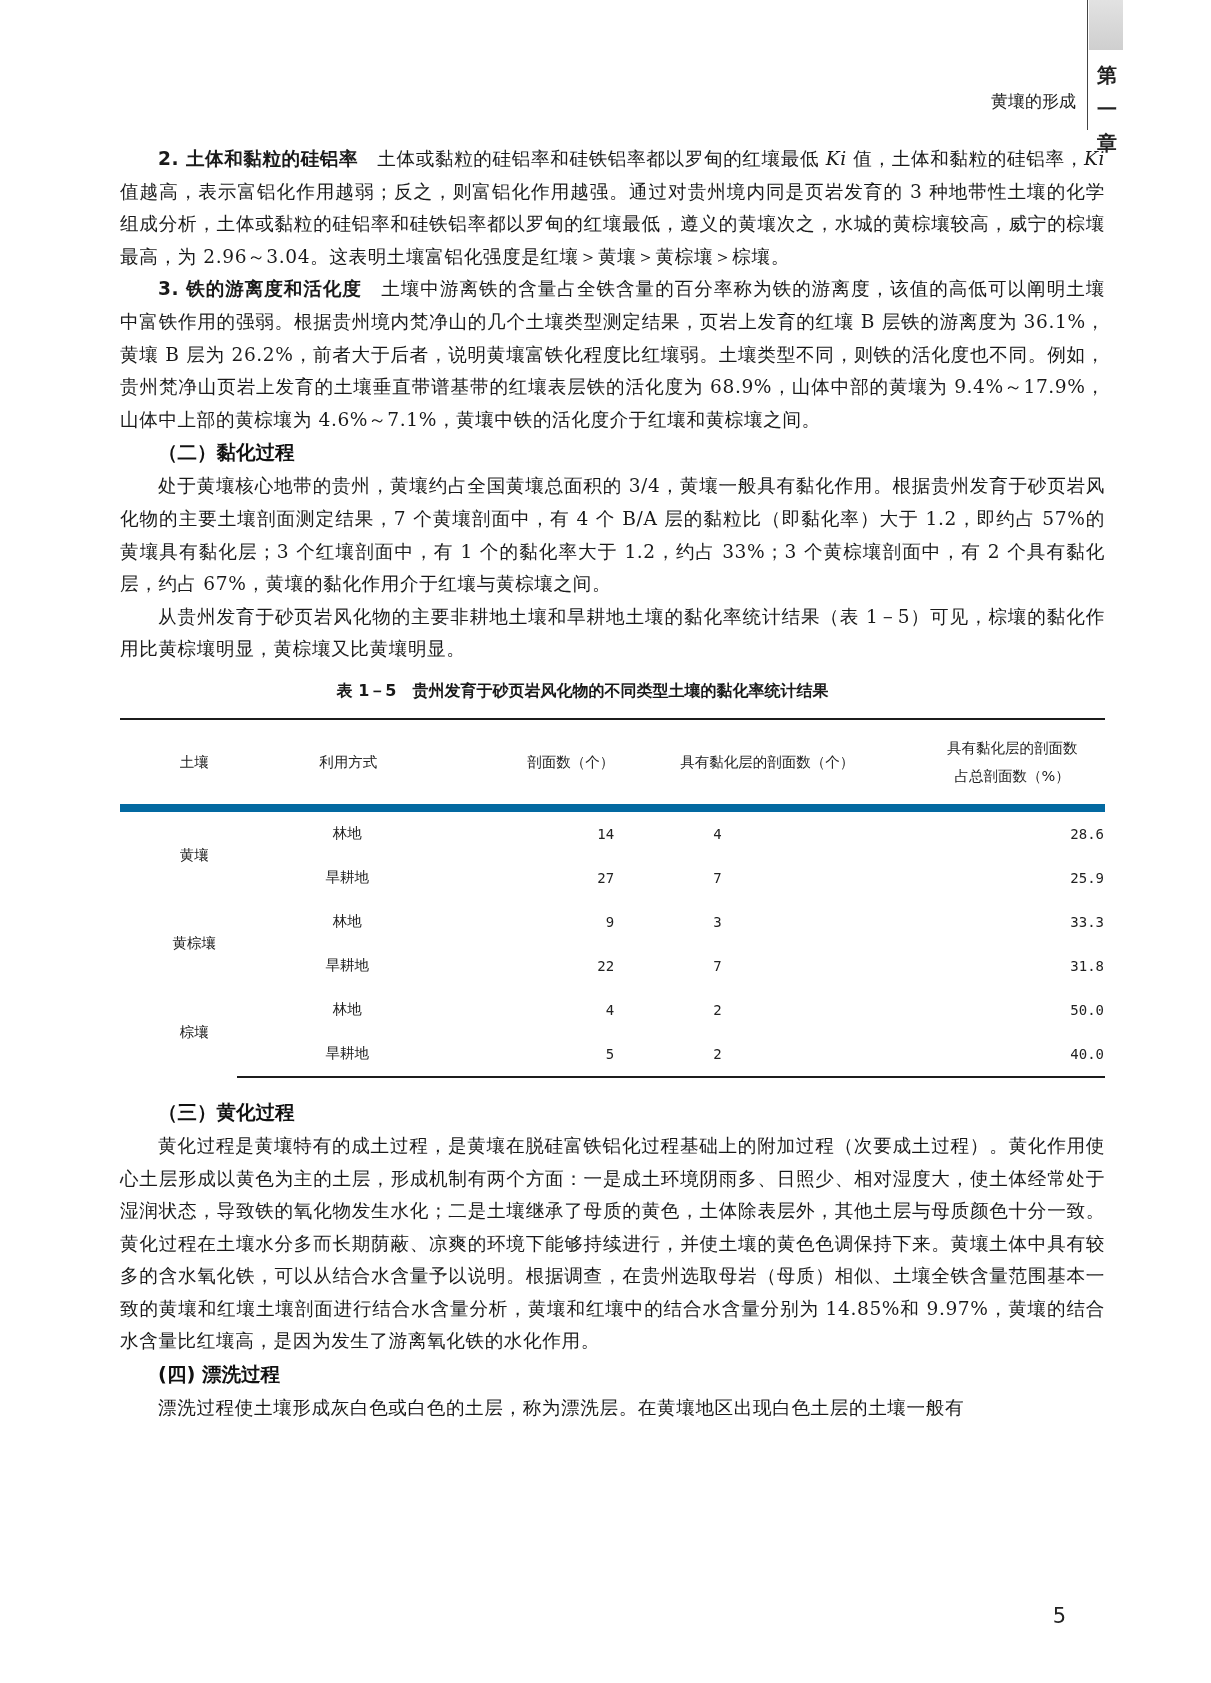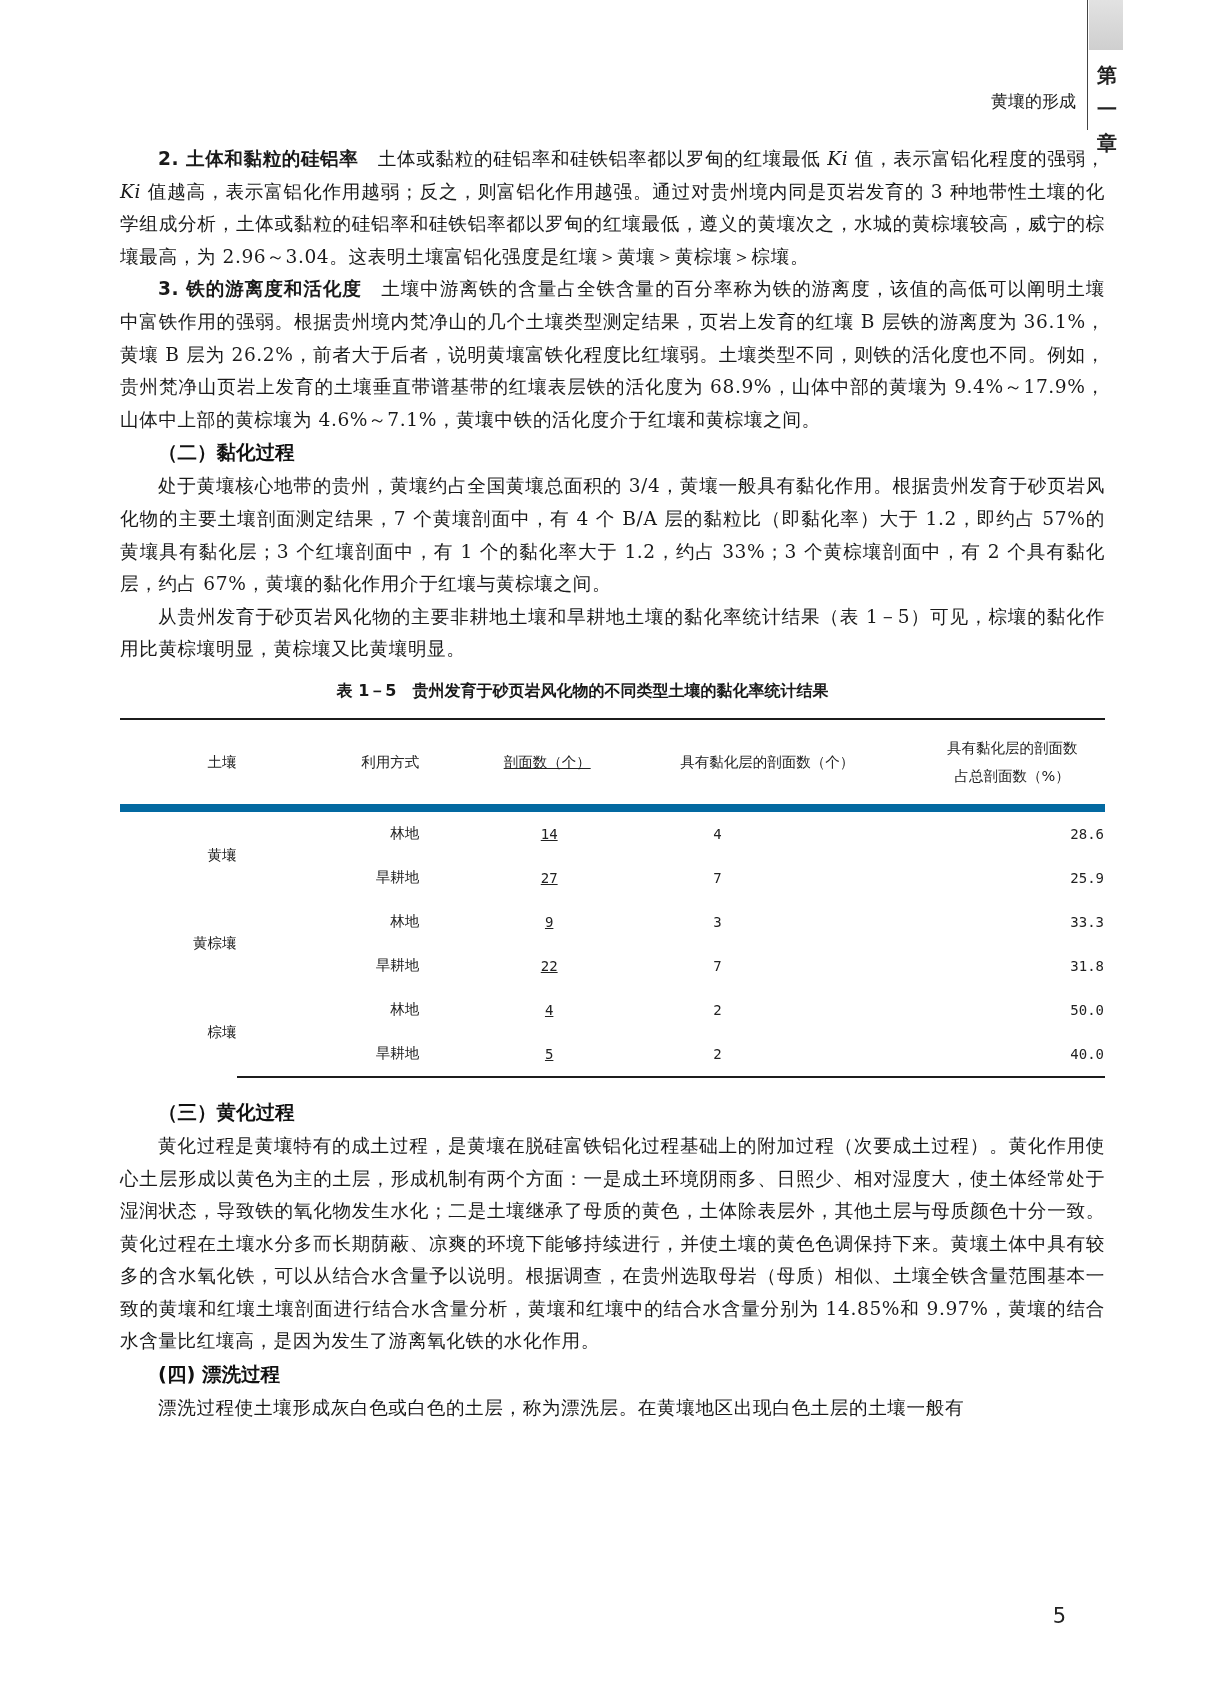--- a/index.html
+++ b/index.html
@@ -53,23 +53,23 @@
     table.soil {
       width: 100%; border-collapse: collapse;
       font-family: "DejaVu Sans", sans-serif; font-size: 14.5px; color: #222;
     }
     table.soil thead th {
       font-weight: normal; height: 82px; vertical-align: middle; line-height: 28px;
       border-top: 2.5px solid #1c1c1c; border-bottom: 8px solid #0369a1;
     }
     table.soil tbody td { height: 42px; vertical-align: middle; }
     table.soil tbody tr:last-child td { border-bottom: 2.5px solid #1c1c1c; }
-    .c-soil { width: 100px; text-align: right; padding-left: 32px; }
-    .c-use { width: 170px; text-align: right; padding-left: 38px; }
-    .c-n { width: 150px; text-align: center; padding-left: 64px; text-decoration: underline; }
+    .c-soil { width: 100px; text-align: center; padding-left: 32px; }
+    .c-use { width: 170px; text-align: center; padding-left: 38px; }
+    .c-n { width: 150px; text-align: right; padding-left: 64px; }
     .c-m { width: 250px; text-align: left; padding-left: 98px; }
     .c-p { text-align: left; padding-left: 150px; }
     th.c-soil { padding-left: 32px; }
     th.c-use { padding-left: 40px; }
     th.c-n { padding-left: 60px; }
     th.c-m { padding-left: 0; text-align: center; }
     th.c-p { padding-left: 0; text-align: center; }
     td.num { font-family: "DejaVu Sans Mono", monospace; font-size: 14px; }
     .page-number {
       position: absolute; right: 145px; top: 1604px;
@@ -85,21 +85,21 @@
   <div class="header-rule"></div>
   <div class="chapter-tab">
     <span>第</span>
     <span>一</span>
     <span>章</span>
   </div>
   <div class="running-head">黄壤的形成</div>
 
   <div class="body">
 
-    <p class="indent"><span class="lead-bold">2. 土体和黏粒的硅铝率</span><span>　土体或黏粒的硅铝率和硅铁铝率都以罗甸的红壤最低</span> <span class="ital">Ki</span><span> 值，表示富铝化程度的强弱，</span><span class="ital">Ki</span><span> 值越高，表示富铝化作用越弱；反之，则富铝化作用越强。通过对贵州境内同是页岩发育的 3 种地带性土壤的化学组成分析，土体或黏粒的硅铝率和硅铁铝率都以罗甸的红壤最低，遵义的黄壤次之，水城的黄棕壤较高，威宁的棕壤最高，为 2.96～3.04。这表明土壤富铝化强度是红壤＞黄壤＞黄棕壤＞棕壤。</span></p>
+    <p class="indent"><span class="lead-bold">2. 土体和黏粒的硅铝率</span><span>　土体或黏粒的硅铝率和硅铁铝率都以罗甸的红壤最低</span> <span class="ital">Ki</span><span> 值，土体和黏粒的硅铝率，</span><span class="ital">Ki</span><span> 值越高，表示富铝化作用越弱；反之，则富铝化作用越强。通过对贵州境内同是页岩发育的 3 种地带性土壤的化学组成分析，土体或黏粒的硅铝率和硅铁铝率都以罗甸的红壤最低，遵义的黄壤次之，水城的黄棕壤较高，威宁的棕壤最高，为 2.96～3.04。这表明土壤富铝化强度是红壤＞黄壤＞黄棕壤＞棕壤。</span></p>
 
     <p class="indent"><span class="lead-bold">3. 铁的游离度和活化度</span><span>　土壤中游离铁的含量占全铁含量的百分率称为铁的游离度，该值的高低可以阐明土壤中富铁作用的强弱。根据贵州境内梵净山的几个土壤类型测定结果，页岩上发育的红壤 B 层铁的游离度为 36.1%，黄壤 B 层为 26.2%，前者大于后者，说明黄壤富铁化程度比红壤弱。土壤类型不同，则铁的活化度也不同。例如，贵州梵净山页岩上发育的土壤垂直带谱基带的红壤表层铁的活化度为 68.9%，山体中部的黄壤为 9.4%～17.9%，山体中上部的黄棕壤为 4.6%～7.1%，黄壤中铁的活化度介于红壤和黄棕壤之间。</span></p>
 
     <h3>（二）黏化过程</h3>
     <p class="indent">处于黄壤核心地带的贵州，黄壤约占全国黄壤总面积的 3/4，黄壤一般具有黏化作用。根据贵州发育于砂页岩风化物的主要土壤剖面测定结果，7 个黄壤剖面中，有 4 个 B/A 层的黏粒比（即黏化率）大于 1.2，即约占 57%的黄壤具有黏化层；3 个红壤剖面中，有 1 个的黏化率大于 1.2，约占 33%；3 个黄棕壤剖面中，有 2 个具有黏化层，约占 67%，黄壤的黏化作用介于红壤与黄棕壤之间。</p>
     <p class="indent">从贵州发育于砂页岩风化物的主要非耕地土壤和旱耕地土壤的黏化率统计结果（表 1－5）可见，棕壤的黏化作用比黄棕壤明显，黄棕壤又比黄壤明显。</p>
 
     <div class="table-caption">表 1－5　贵州发育于砂页岩风化物的不同类型土壤的黏化率统计结果</div>
     <table class="soil">
       <thead>

